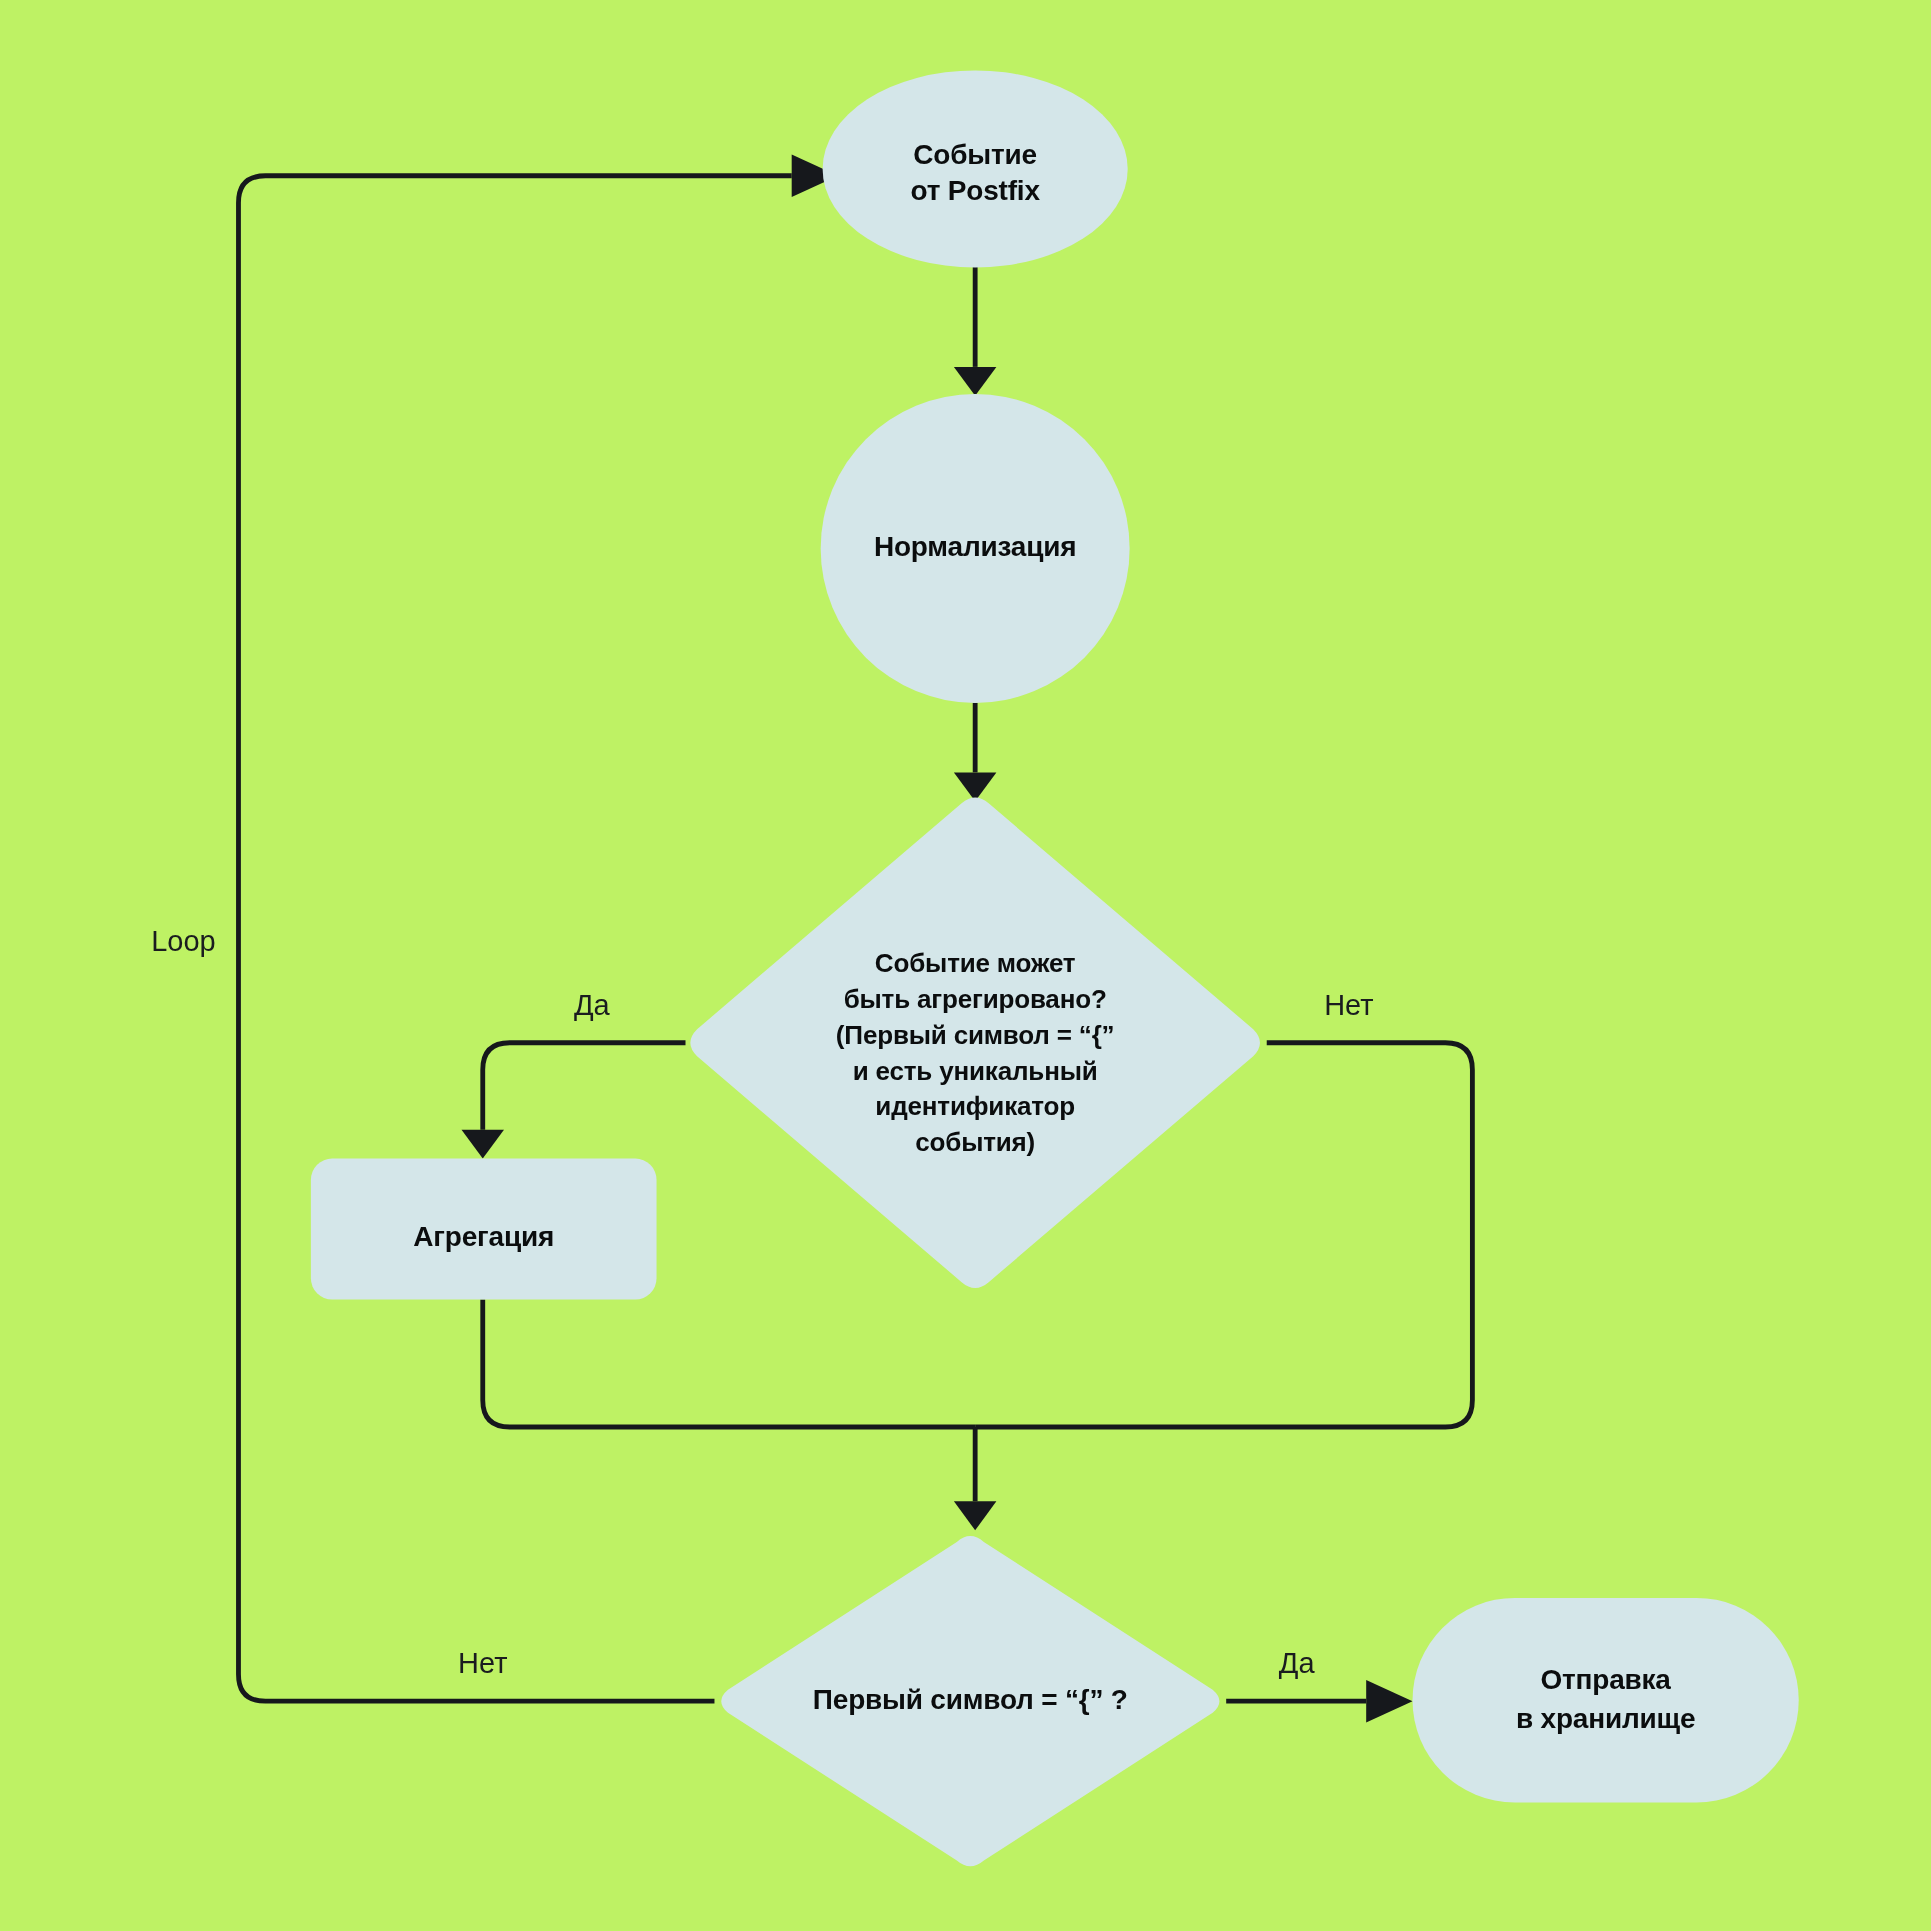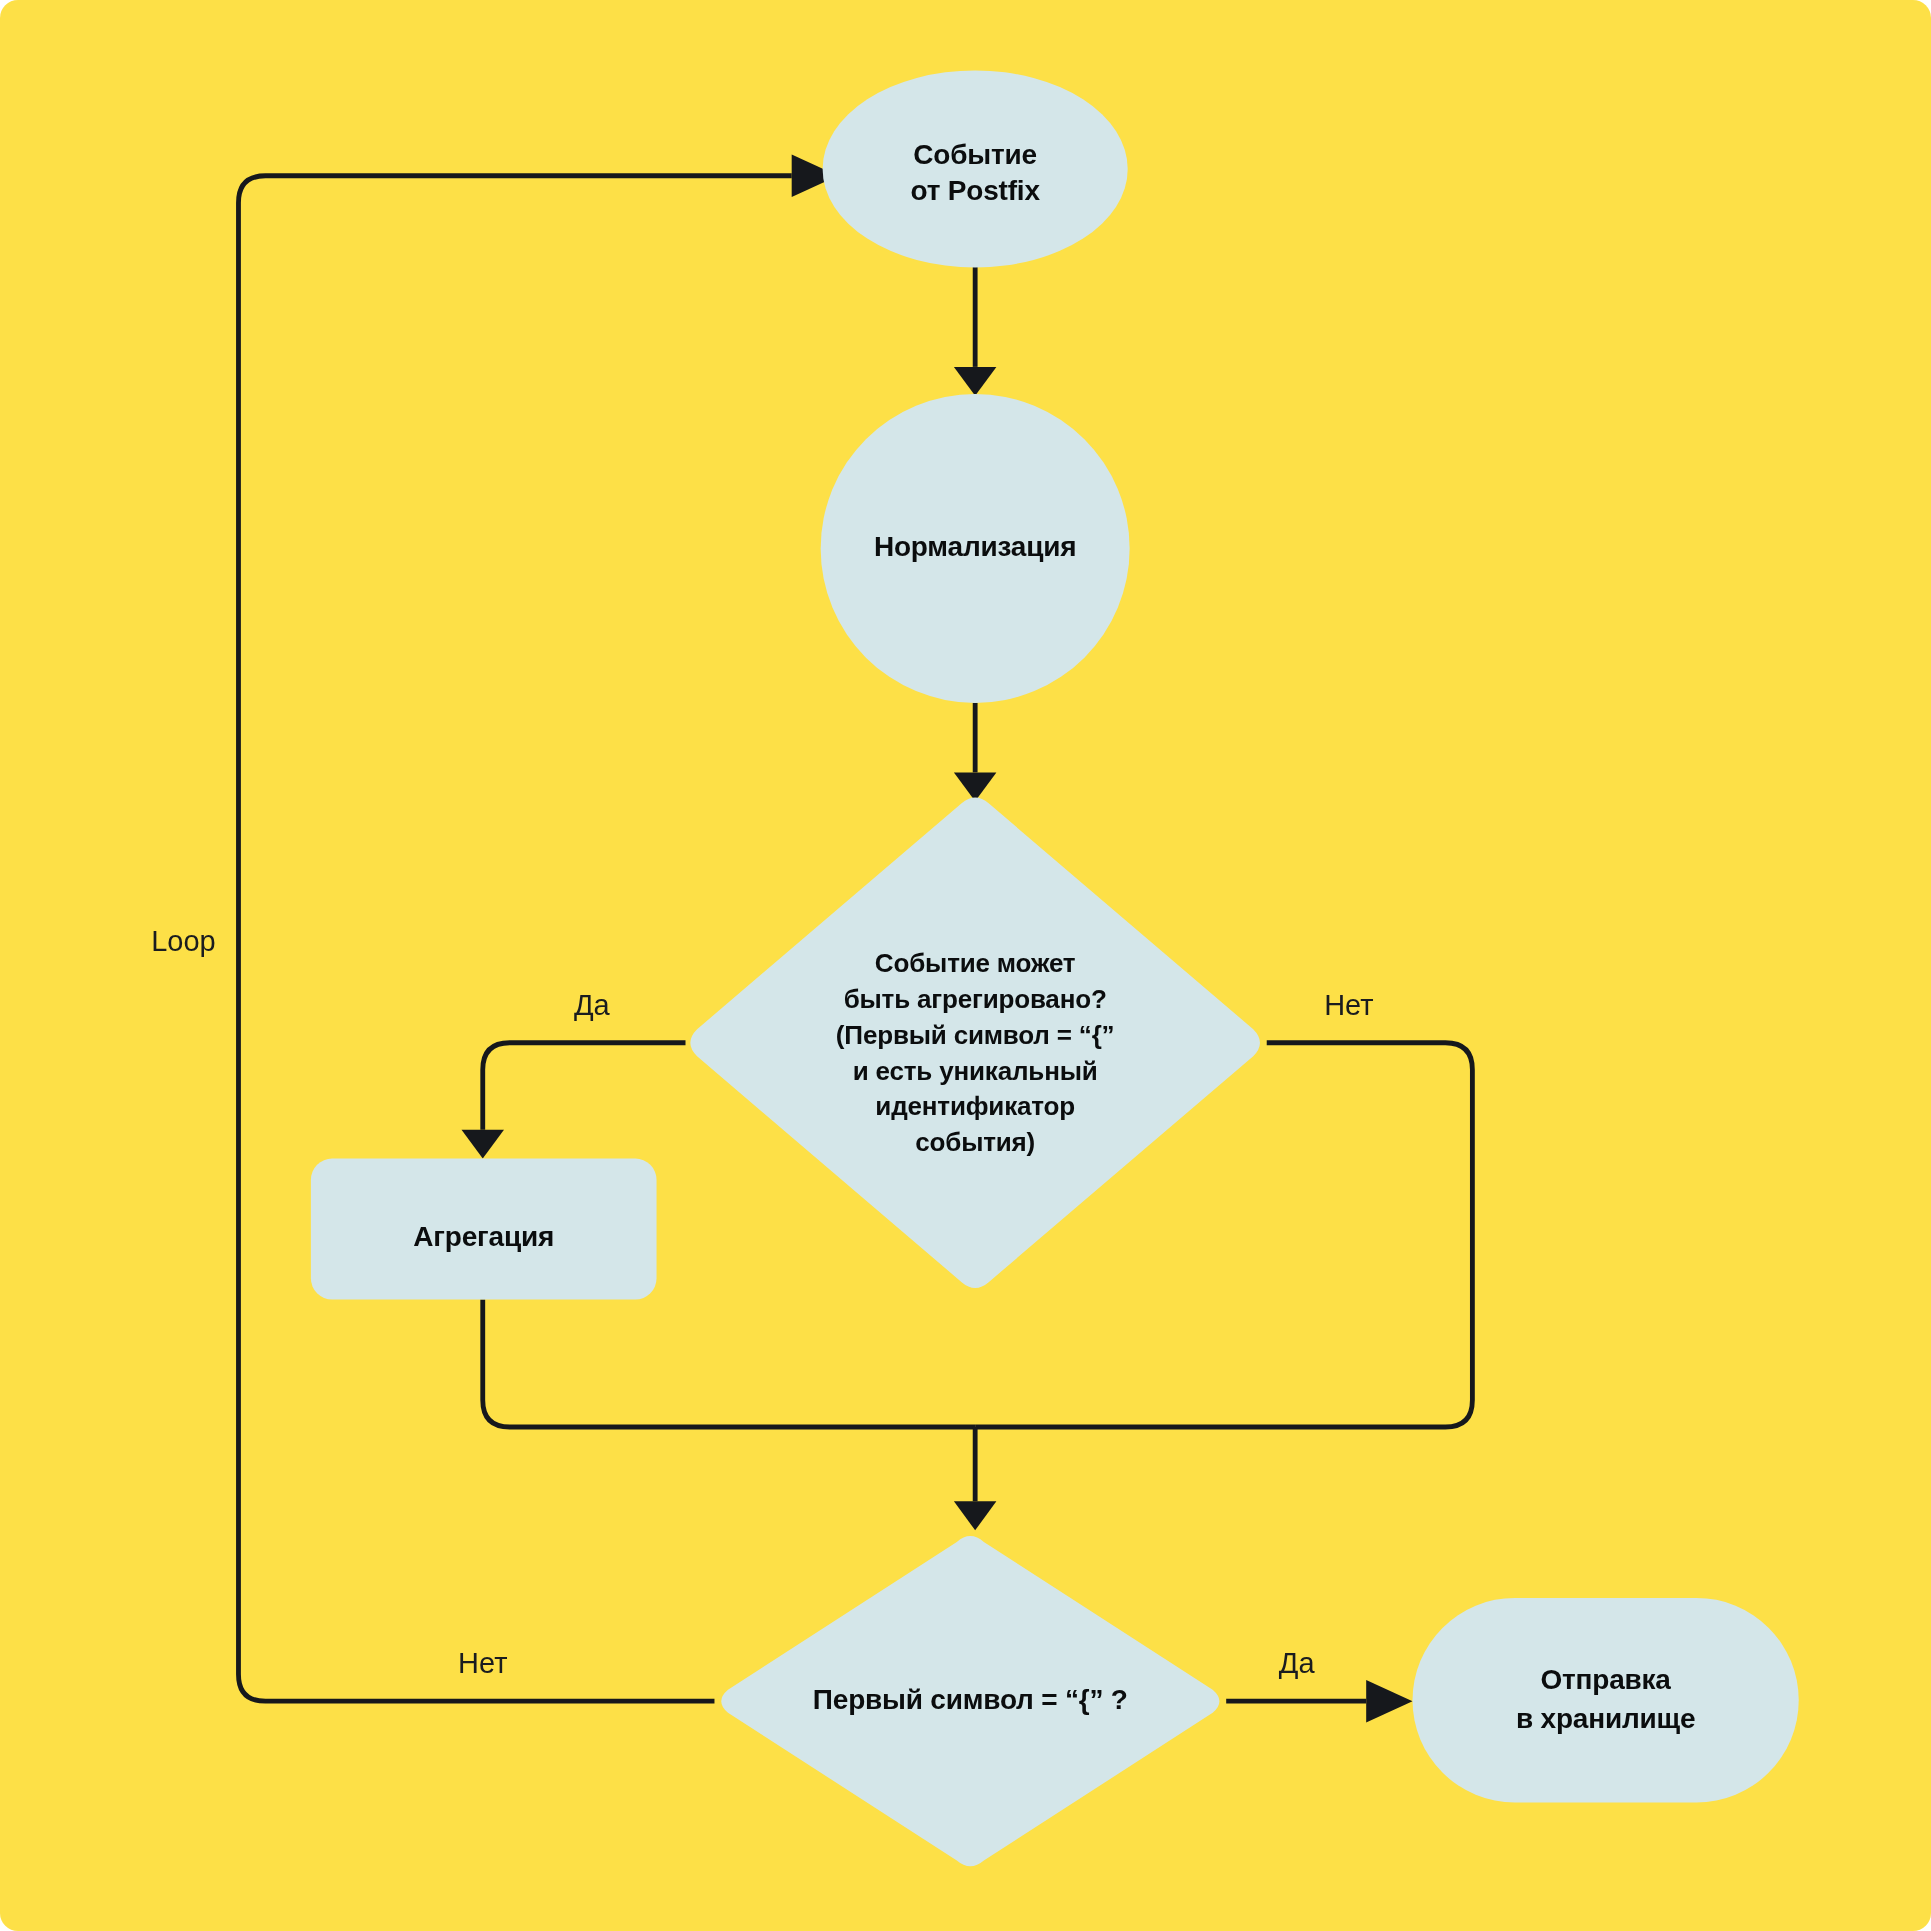--- a/index.html
+++ b/index.html
@@ -10,22 +10,21 @@
   body {
     width: 1931px;
     height: 1931px;
     font-family: "Liberation Sans", sans-serif;
     overflow: hidden;
   }
   #flow-root {
     position: relative;
     width: 1931px;
     height: 1931px;
-    background: #fde047;
-    border-radius: 18px;
+    background: #bef264;
   }
   svg#flow-svg {
     position: absolute;
     left: 0;
     top: 0;
     width: 1931px;
     height: 1931px;
   }
   .node-shape { stroke: none; }
   .edge-line {

